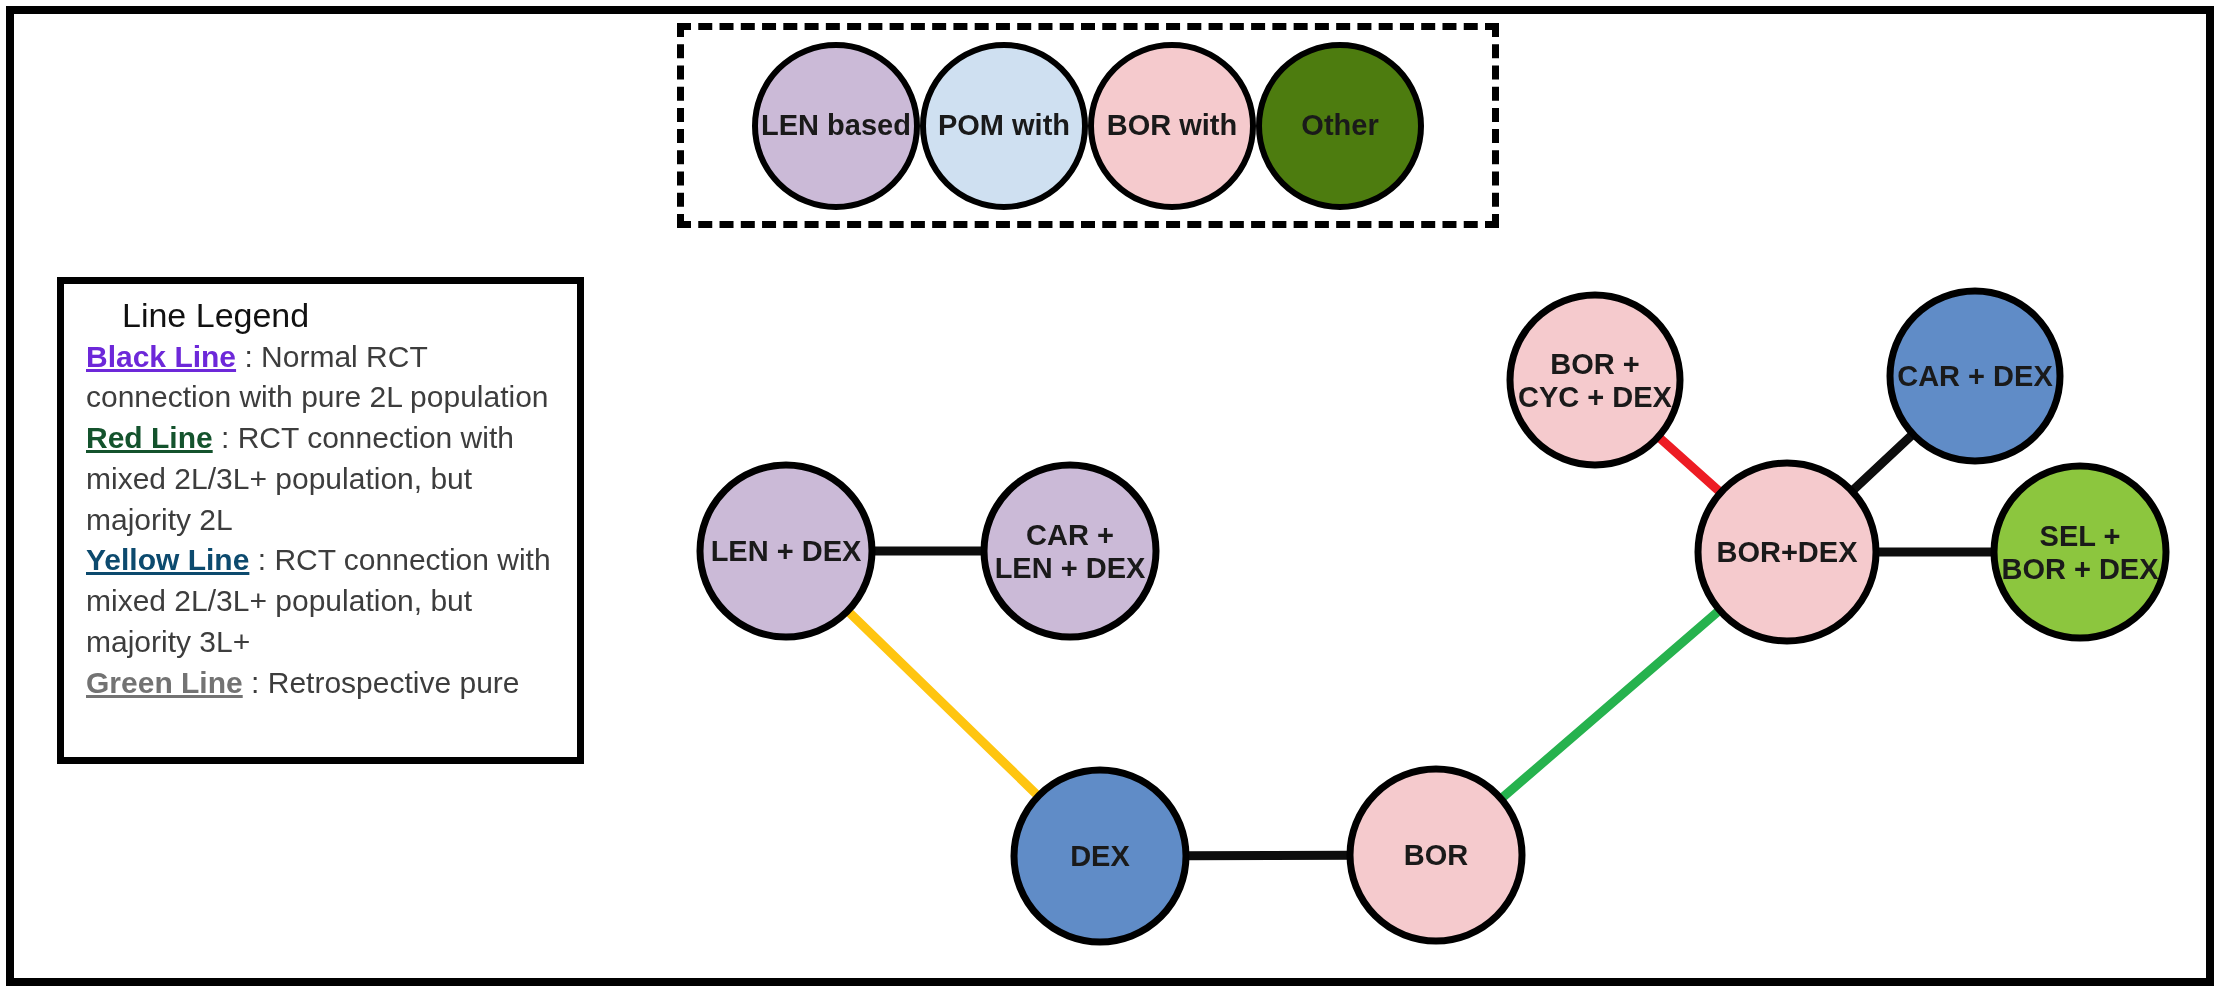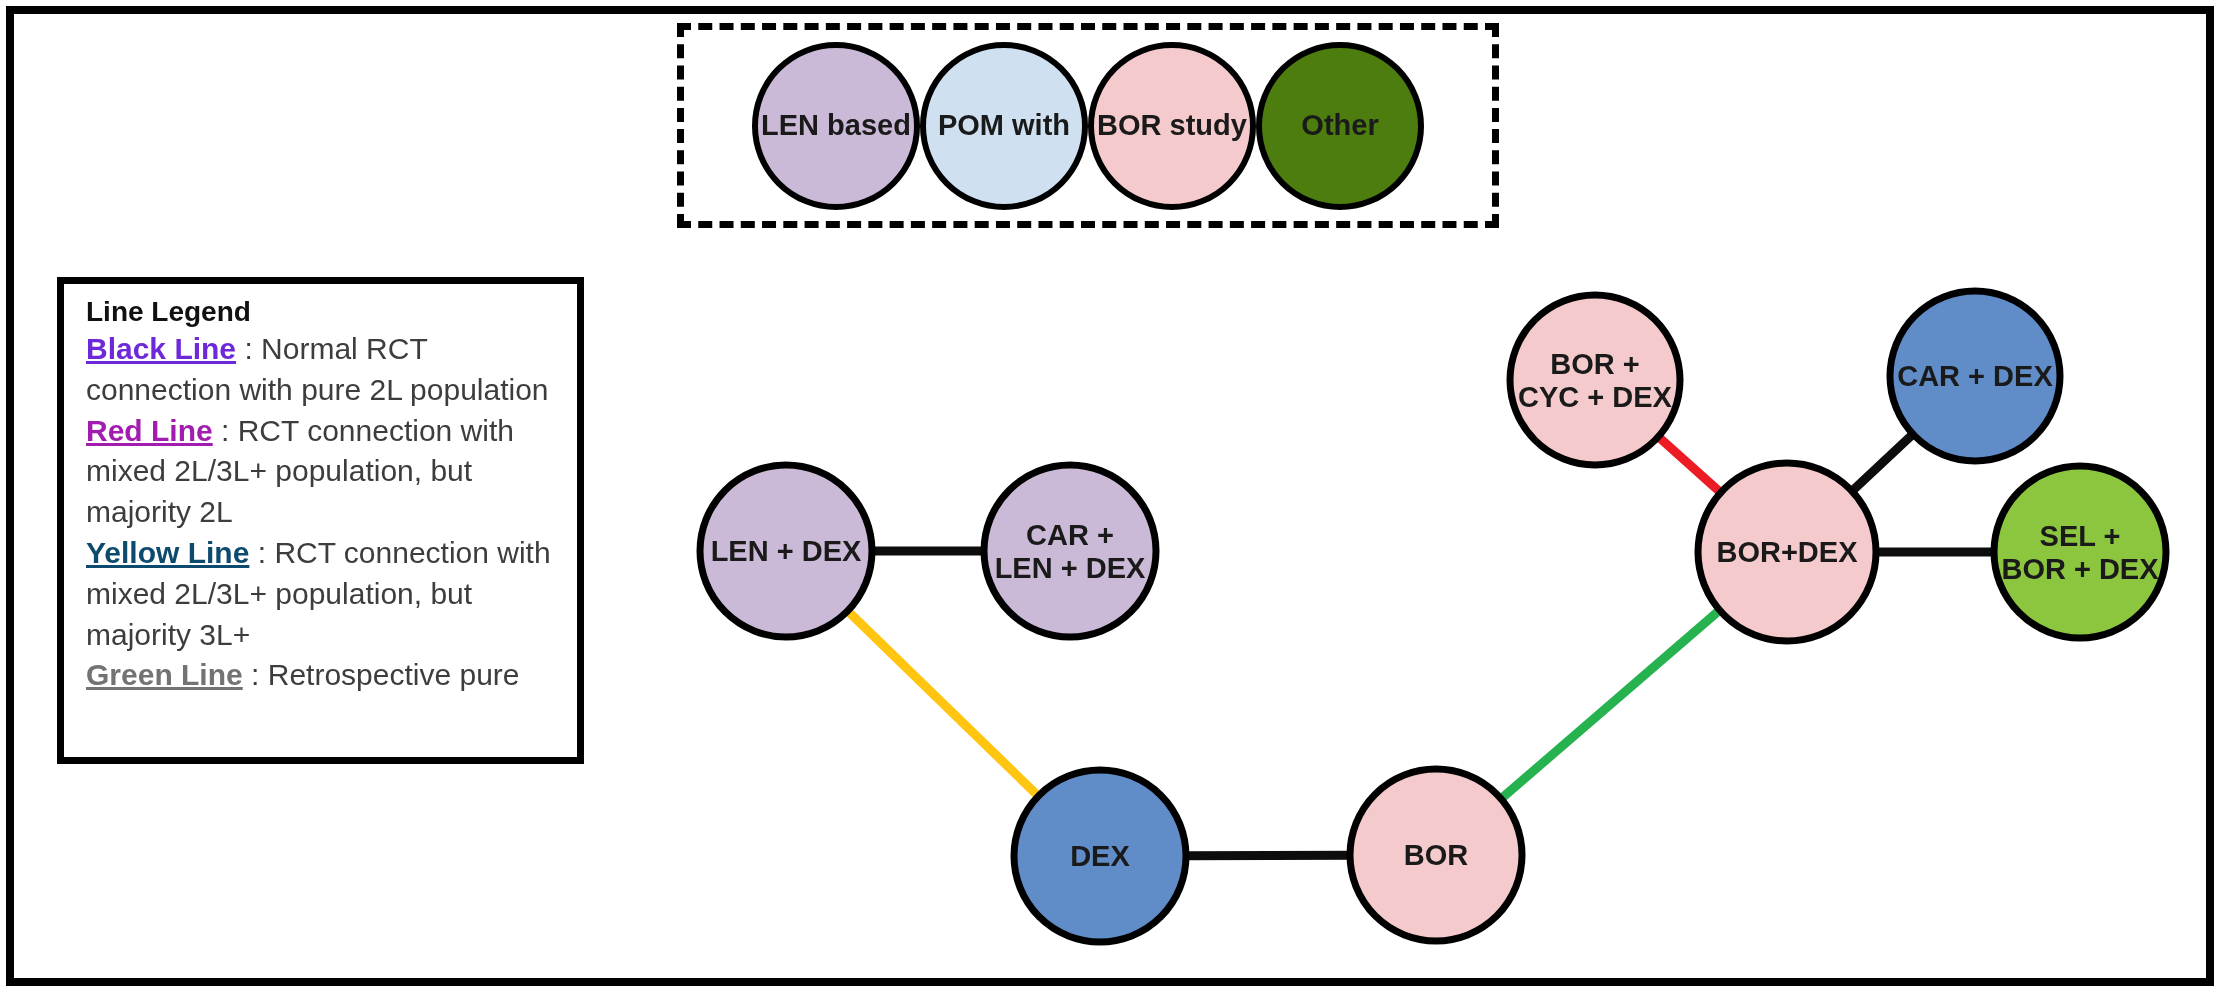--- a/index.html
+++ b/index.html
@@ -62,24 +62,25 @@
     left: 57px;
     top: 277px;
     width: 527px;
     height: 487px;
     border: 7px solid #000000;
     box-sizing: border-box;
     padding: 10px 18px 10px 22px;
     background: #ffffff;
   }
   .legend-title {
-    font-size: 28px;
-    font-weight: bold;
+    font-size: 34px;
+    font-weight: normal;
     color: #111111;
     line-height: 1.25;
+    margin-left: 36px;
   }
   .legend-entry {
     font-size: 30px;
     line-height: 1.36;
     color: #3d3d3d;
   }
   .legend-term {
     font-weight: bold;
     text-decoration: underline;
   }
@@ -138,30 +139,30 @@
   <div class="outer-border"></div>
 
   <div class="category-box" id="category-box">
       <div class="cat-circle" style="background: rgb(203, 186, 215);">
         <span>LEN based</span>
       </div>
       <div class="cat-circle" style="background: rgb(207, 224, 241);">
         <span>POM with</span>
       </div>
       <div class="cat-circle" style="background: rgb(245, 202, 205);">
-        <span>BOR study</span>
+        <span>BOR with</span>
       </div>
       <div class="cat-circle" style="background: #4d7c0f;">
         <span>Other</span>
       </div>
     </div>
 
   <div class="line-legend">
     <div class="legend-title">Line Legend</div>
     <div id="legend-entries">
         <div class="legend-entry"><span class="legend-term" style="color: #6d28d9;">Black Line</span><span class="legend-desc"> : Normal RCT connection with pure 2L population</span></div>
-        <div class="legend-entry"><span class="legend-term" style="color: #a21caf;">Red Line</span><span class="legend-desc"> : RCT connection with mixed 2L/3L+ population, but majority 2L</span></div>
+        <div class="legend-entry"><span class="legend-term" style="color: #14532d;">Red Line</span><span class="legend-desc"> : RCT connection with mixed 2L/3L+ population, but majority 2L</span></div>
         <div class="legend-entry"><span class="legend-term" style="color: #0c4a6e;">Yellow Line</span><span class="legend-desc"> : RCT connection with mixed 2L/3L+ population, but majority 3L+</span></div>
         <div class="legend-entry"><span class="legend-term" style="color: #737373;">Green Line</span><span class="legend-desc"> : Retrospective pure</span></div>
       </div>
   </div>
 
 </div>
 
 </body></html>

